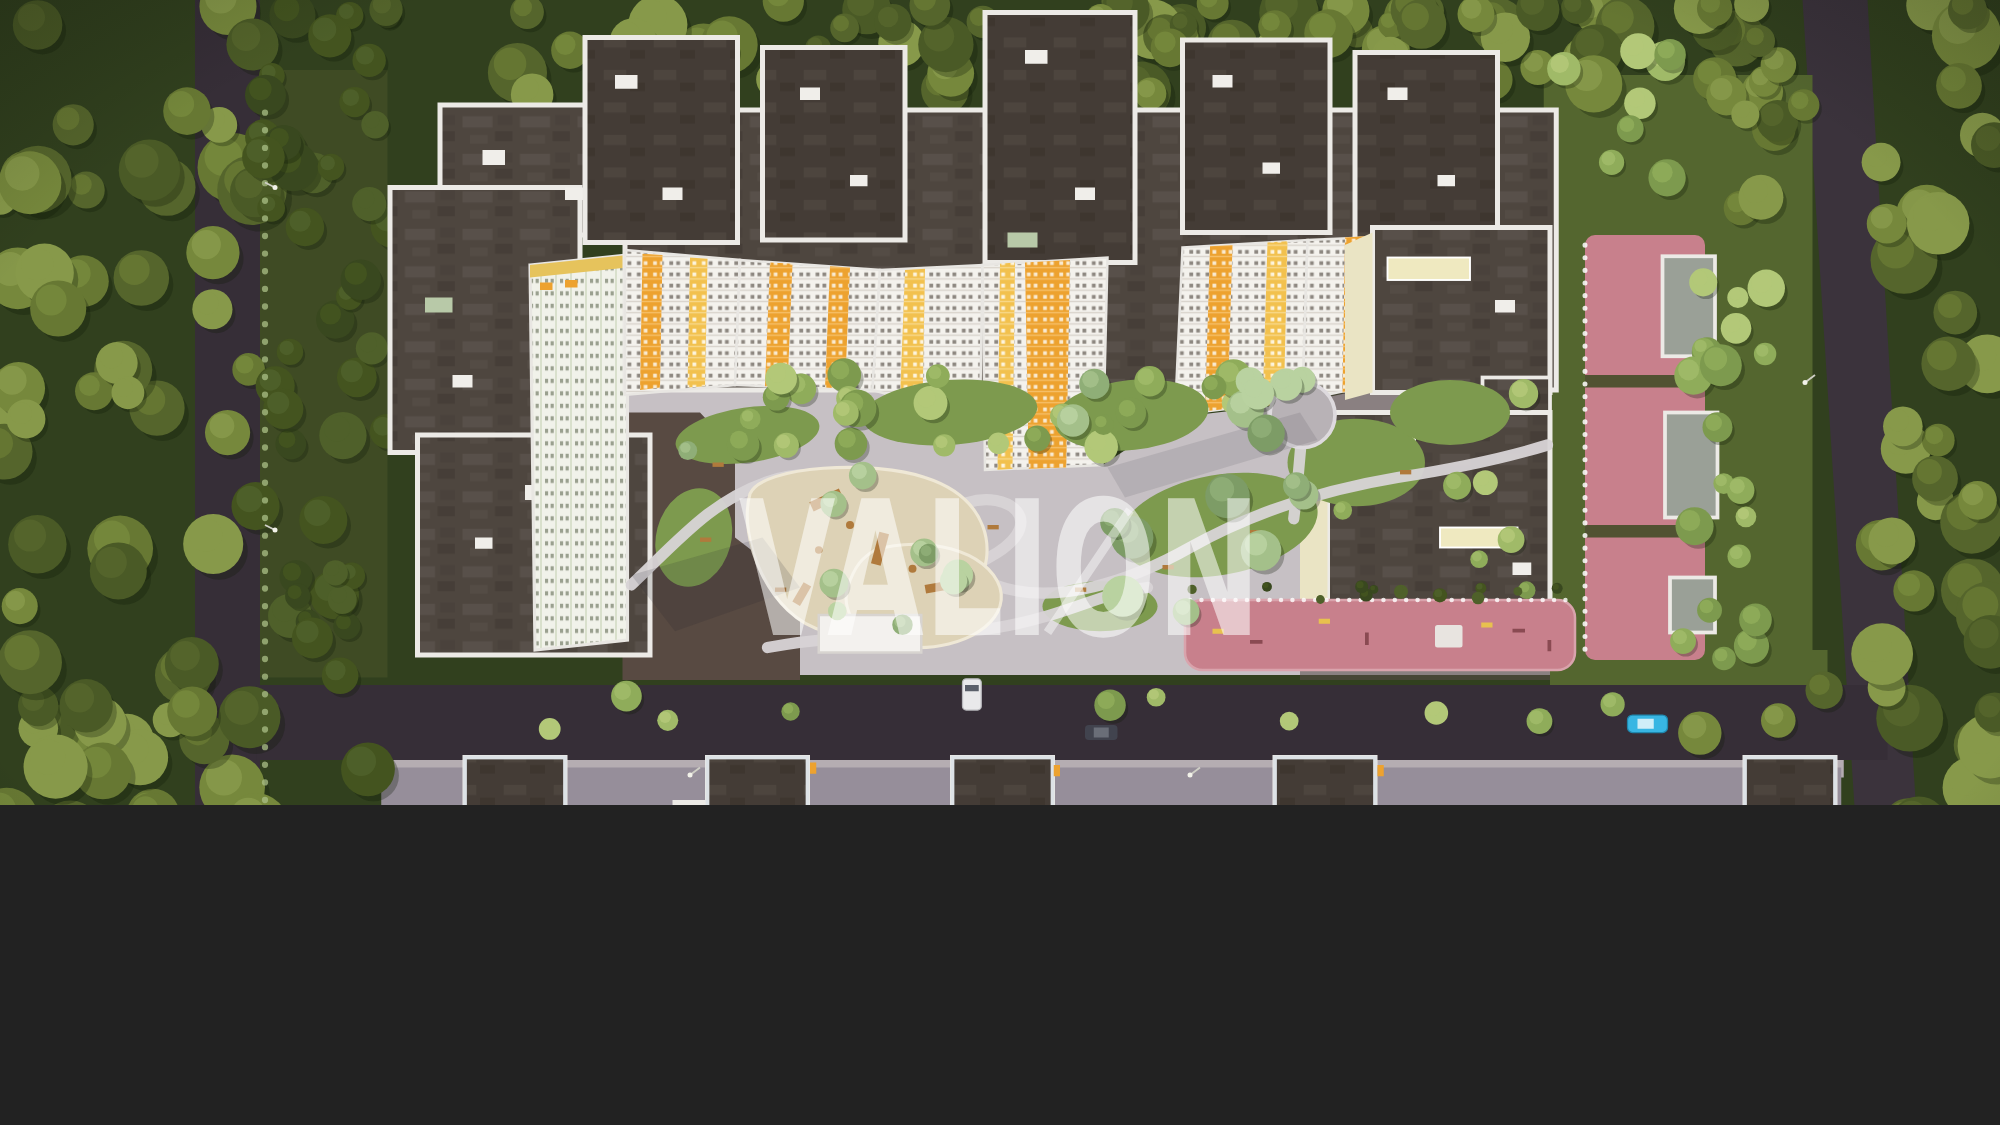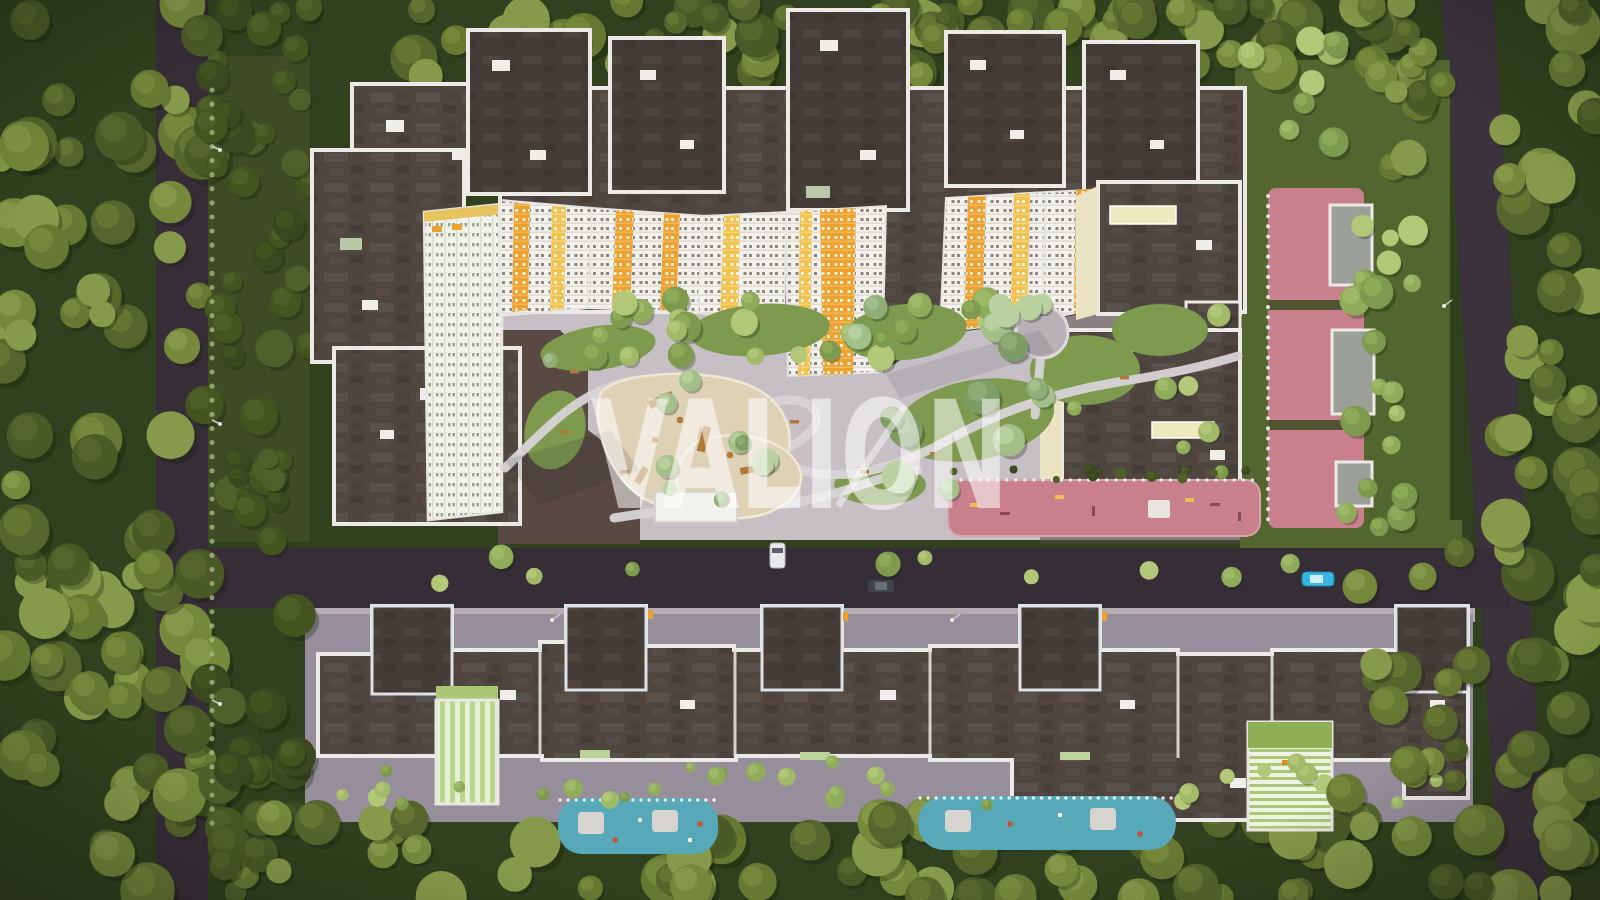--- a/index.html
+++ b/index.html
@@ -1,16 +1,16 @@
 <!DOCTYPE html>
 <html style="--forest-base: #31401e; --road-asphalt: #362e37; --road-right: #3b333c; --sidewalk: #b5adb2; --courtyard-paving: #c6c0c4; --ground-brown: #584a42; --ground-mauve: #968e9a; --lawn-green: #54662f; --lawn-bright: #7d9a4e; --roof-dark: #4e463f; --roof-frame: #443c36; --parapet-white: #eceae6; --facade-white: #f4f2ed; --accent-orange: #eda22f; --accent-yellow: #f2c14e; --pale-green-panel: #b9d48e; --cream-wall: #eae4c4; --playground-sand: #ddd2b6; --equipment-wood: #b07a3c; --sport-pink: #c8808c; --play-blue: #57a8b8; --pavilion-gray: #9aa097; --path-light: #d8d4d6; --car-white: #e9e9eb; --car-dark: #41434e; --car-blue: #38b6e3;"><head>
 <meta charset="utf-8">
 <style>
   html,body{margin:0;padding:0;background:#222;}
-  .stage{position:relative;width:1600px;height:900px;overflow:hidden;background:var(--forest-base,#31401e);}
+  .stage{position:relative;width:1600px;height:644px;overflow:hidden;background:var(--forest-base,#31401e);}
   svg{display:block}
   .parapet{stroke:var(--parapet-white,#eceae6);}
   text.wm{font-family:"DejaVu Sans","Liberation Sans",sans-serif;font-weight:bold;}
 </style>
 </head>
 <body>
 
 <div class="stage">
 <svg width="1600" height="900" viewBox="0 0 1600 900" xmlns="http://www.w3.org/2000/svg">
   <defs>

